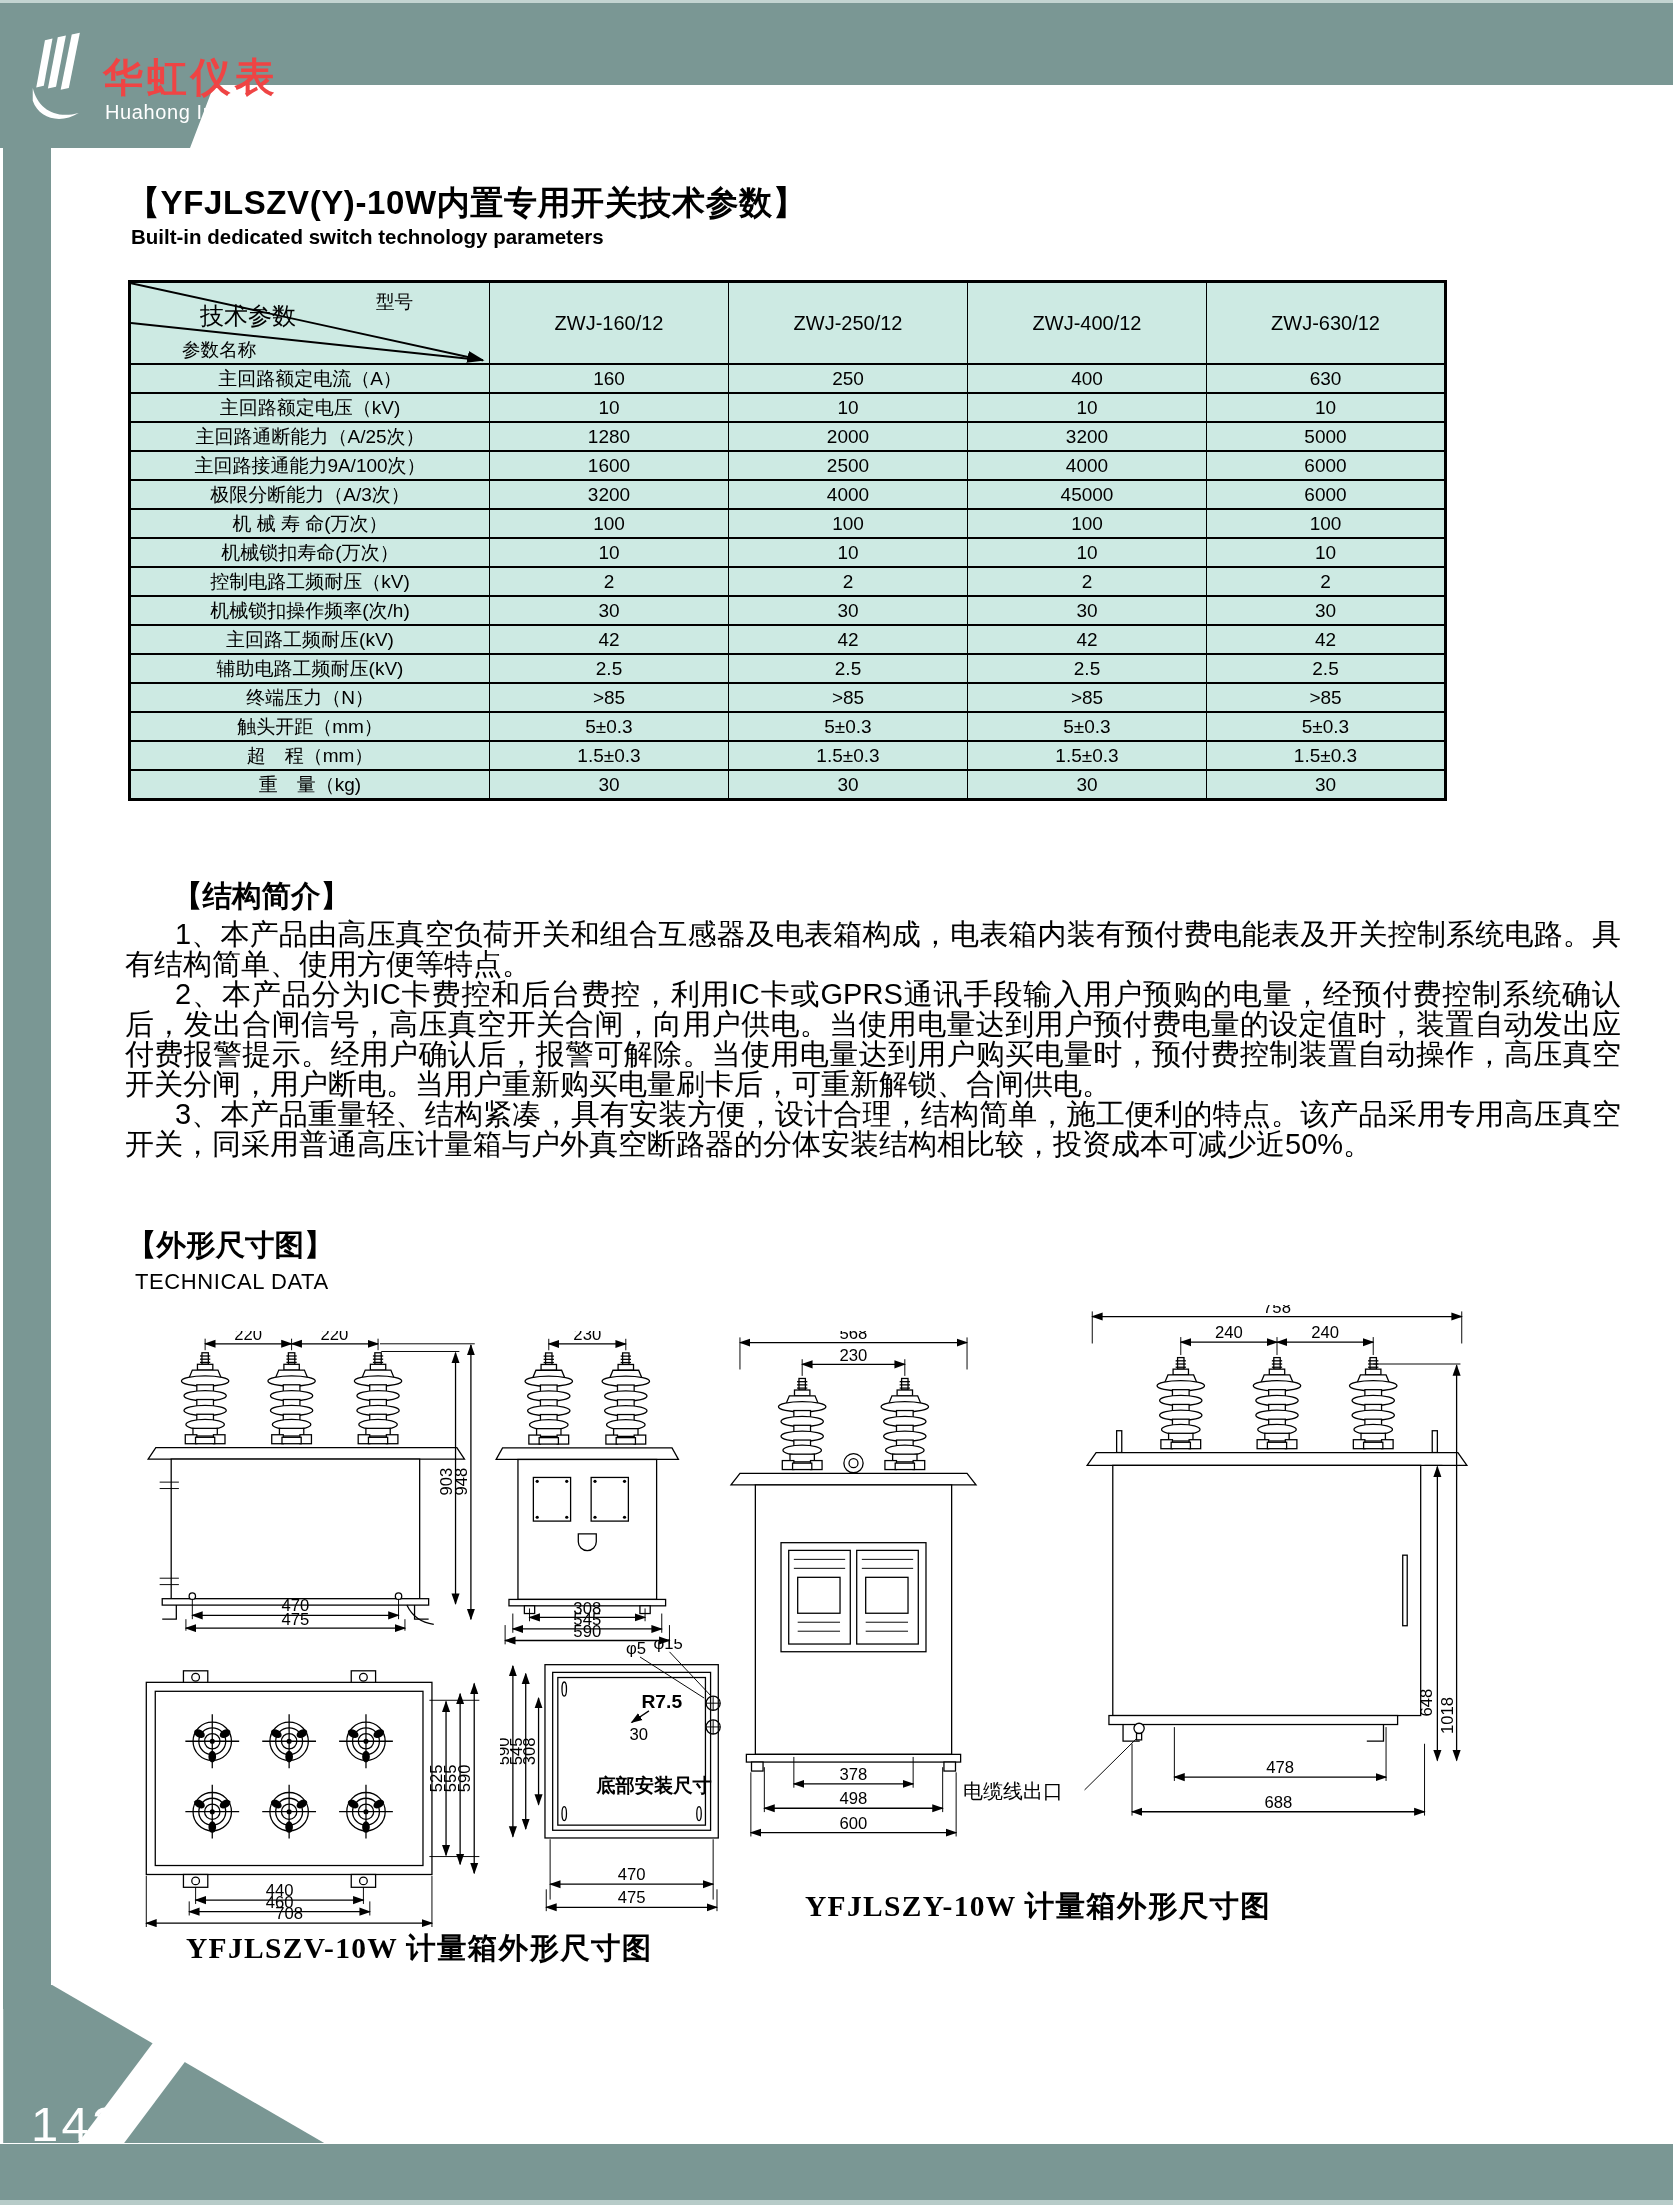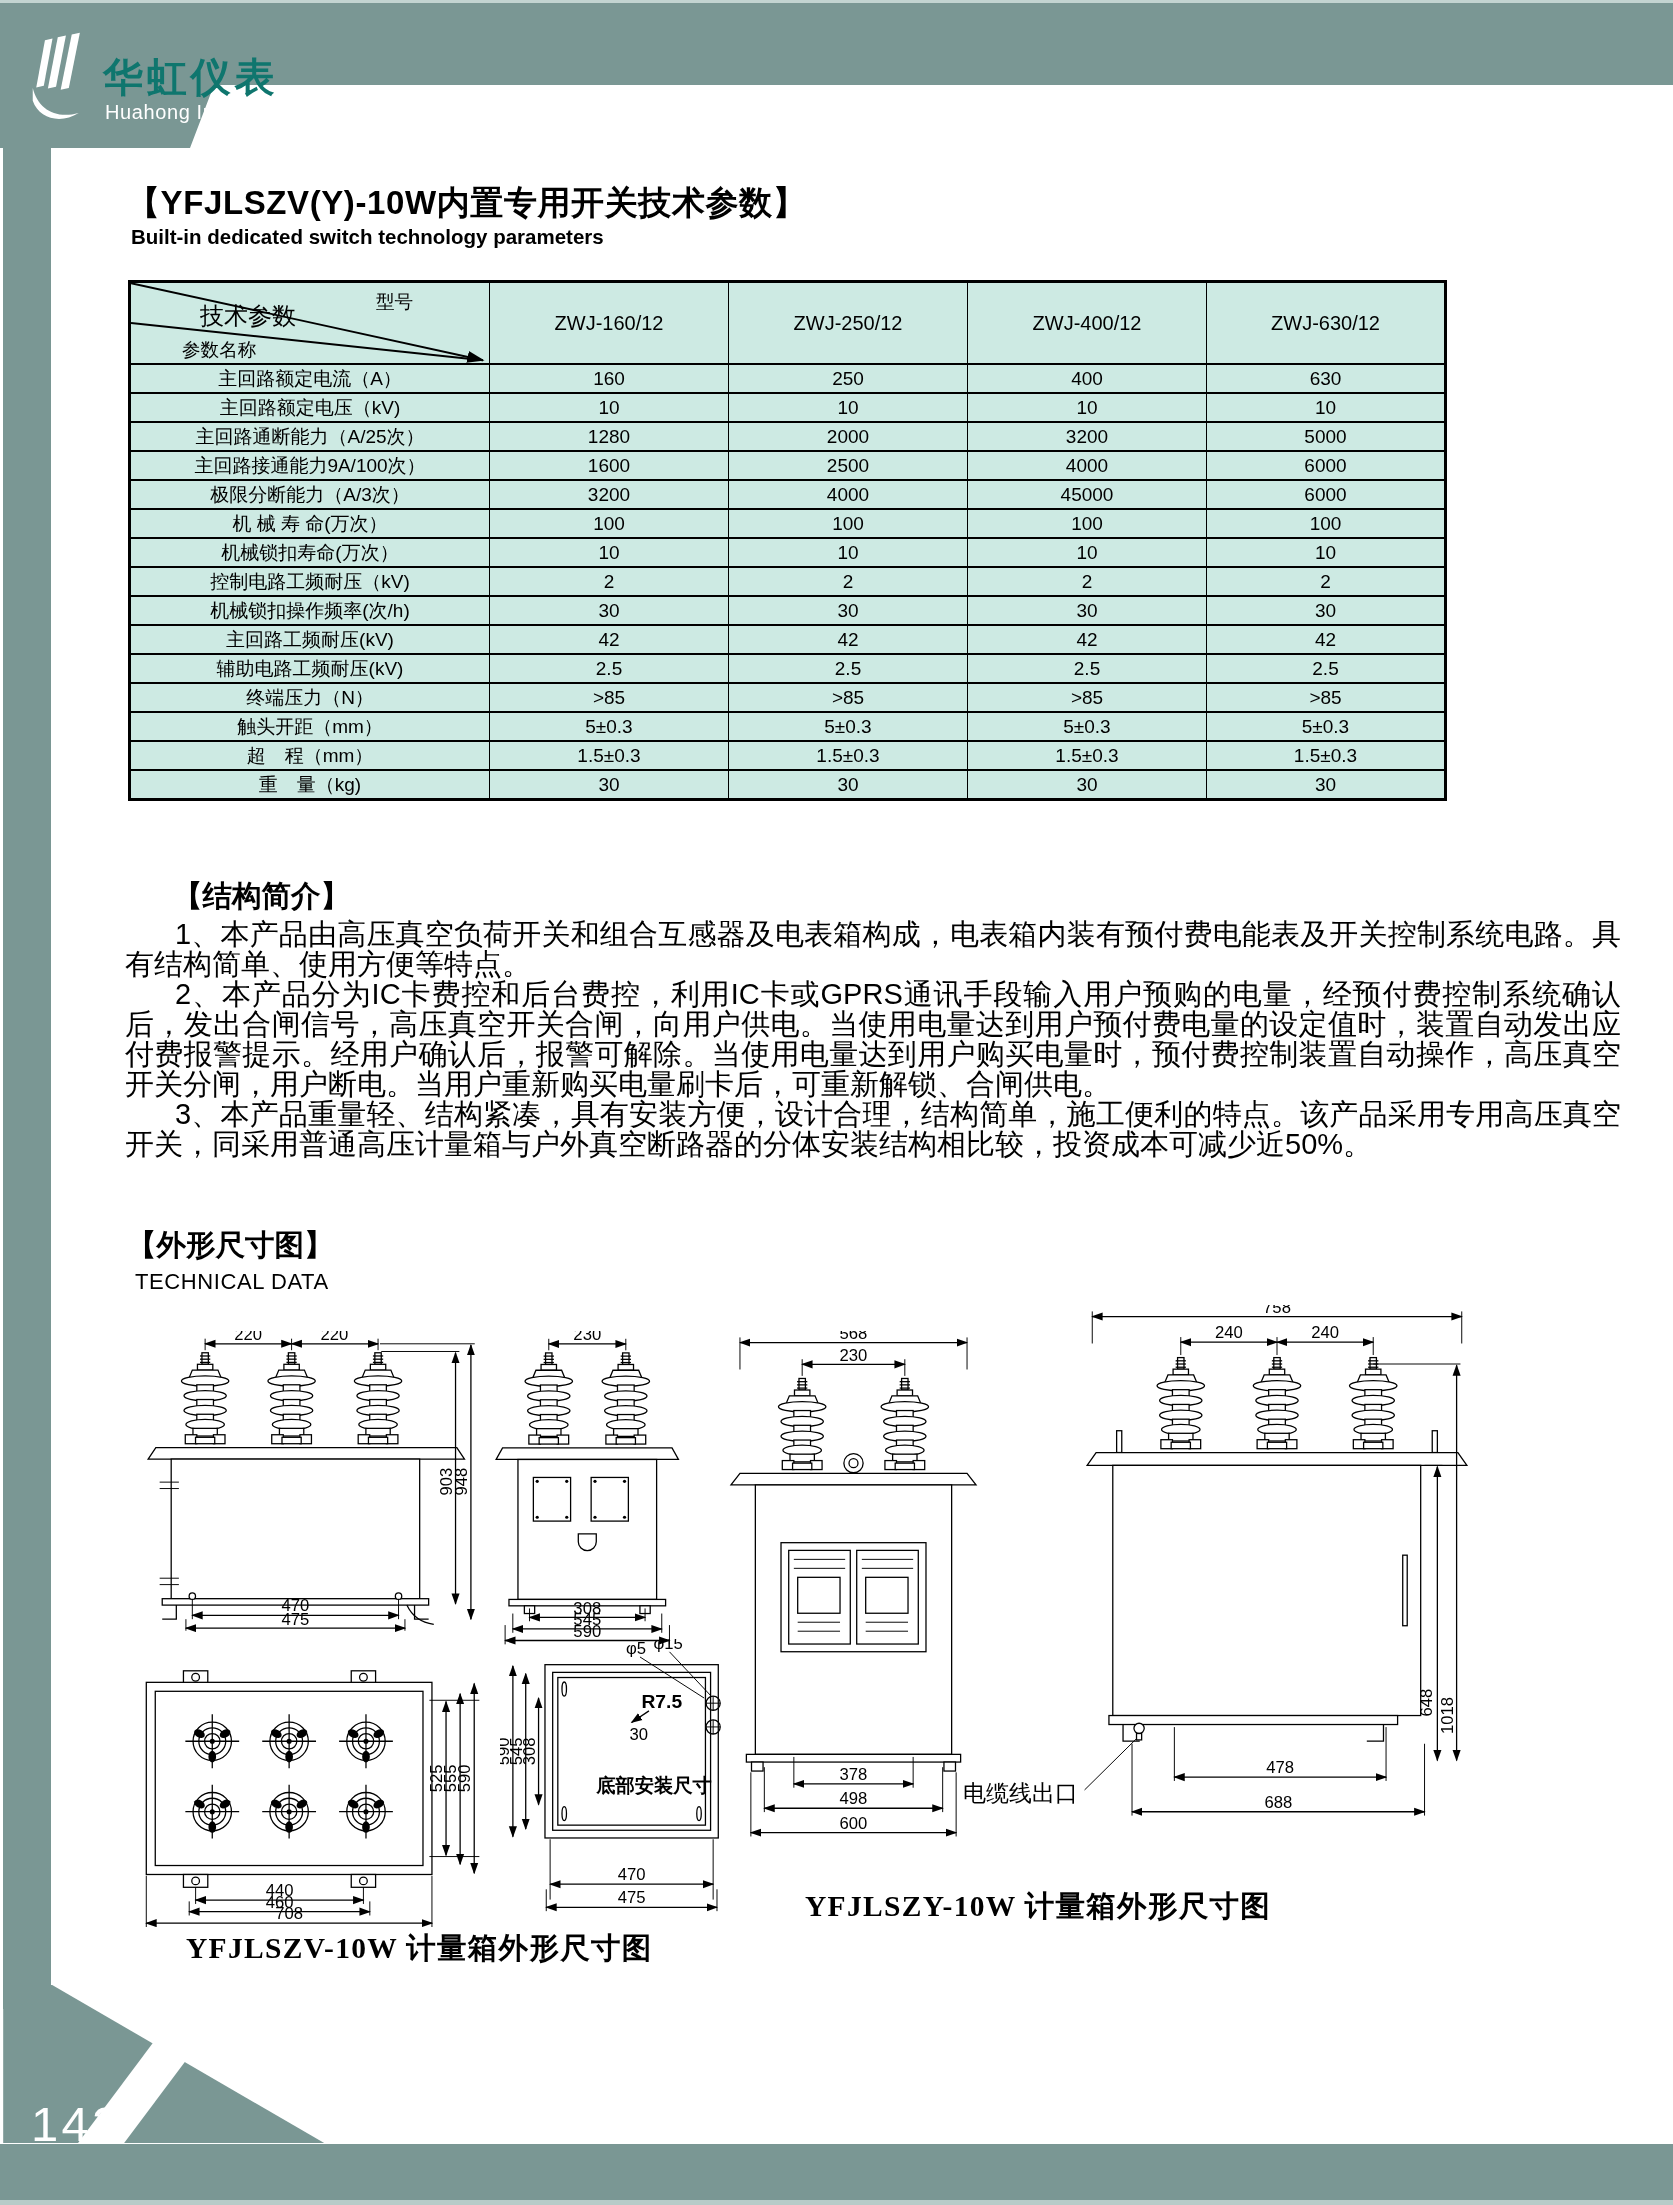--- a/index.html
+++ b/index.html
@@ -13,21 +13,21 @@
   .edge-line-bottom{left:0;top:2200px;width:1674px;height:5.1px;background:#b7cbc8;}
   .left-stripe{left:3.2px;top:85px;width:48px;height:1924px;background:#7a9794;}
   .corner-block{left:3.2px;top:1985px;width:321px;height:158px;background:#7a9794;
     clip-path:polygon(0 0,49px 0,321px 158px,0 158px);}
   .diag-slash{left:126px;top:1976px;width:37px;height:218px;background:#fff;
     transform:rotate(36.8deg);}
   .bottom-band{left:0;top:2144px;width:1674px;height:62px;background:#7a9794;}
   .page-number{left:31px;top:2096px;color:#fff;font-size:49px;letter-spacing:3.2px;}
   
   .logo-icon{left:31px;top:27px;width:64px;height:101px;}
-  .logo-cn{left:103px;top:50px;color:#0f766e;font-size:40px;font-weight:bold;letter-spacing:3.8px;}
+  .logo-cn{left:103px;top:50px;color:#ef4444;font-size:40px;font-weight:bold;letter-spacing:3.8px;}
   .logo-en{left:105px;top:101px;color:#fff;font-size:20px;letter-spacing:0.6px;}
   
   .title-cn{left:127px;top:181px;font-size:33px;font-weight:bold;letter-spacing:0.6px;}
   .title-en{left:131px;top:225px;font-size:20.5px;font-weight:bold;}
   .sec2-title{left:127px;top:877px;font-size:29.5px;font-weight:bold;margin-left:46px;}
   .sec3-title{left:127px;top:1226px;font-size:29.5px;font-weight:bold;}
   .sec3-sub{left:135px;top:1269px;font-size:22px;letter-spacing:0.6px;}
   
   table.ptable{left:128px;top:280px;position:absolute;width:1316px;border-collapse:collapse;
     table-layout:fixed;background:#cdeae3;border:3.2px solid #000;}
@@ -47,21 +47,21 @@
   svg.draw{position:absolute;}
   .ln{stroke:#000;stroke-width:2;fill:none;}
   .lf{stroke:#000;stroke-width:2;fill:#fff;}
   .dim{stroke:#000;stroke-width:2;fill:none;marker-start:url(#ar);marker-end:url(#ar);}
   .ext{stroke:#000;stroke-width:1.5;fill:none;}
   text.dt{font-size:26px;fill:#000;text-anchor:middle;font-family:"Liberation Sans",sans-serif;}
   text.db{font-size:30px;fill:#000;text-anchor:middle;font-weight:bold;font-family:"Liberation Sans",sans-serif;}
   .cap{font-family:"Liberation Serif","DejaVu Serif",serif;font-weight:bold;font-size:29.5px;letter-spacing:1.3px;text-align:right;}
   .cap-left{left:186px;top:1929px;}
   .cap-right{left:805px;top:1887px;}
-  .cable-label{left:963px;top:1778px;font-size:23px;font-family:Liberation Mono, monospace;}
+  .cable-label{left:963px;top:1778px;font-size:20px;font-family:Liberation Mono, monospace;}
 </style>
 </head>
 <body>
 
 <svg width="0" height="0" style="position:absolute">
   <defs>
     <marker id="ar" viewBox="0 0 10 10" refX="9" refY="5" markerWidth="9" markerHeight="9" orient="auto-start-reverse">
       <path d="M0,1.5 L10,5 L0,8.5 z" fill="#000"></path>
     </marker>
     <g id="ins" stroke="#000" stroke-width="2" fill="#fff">

